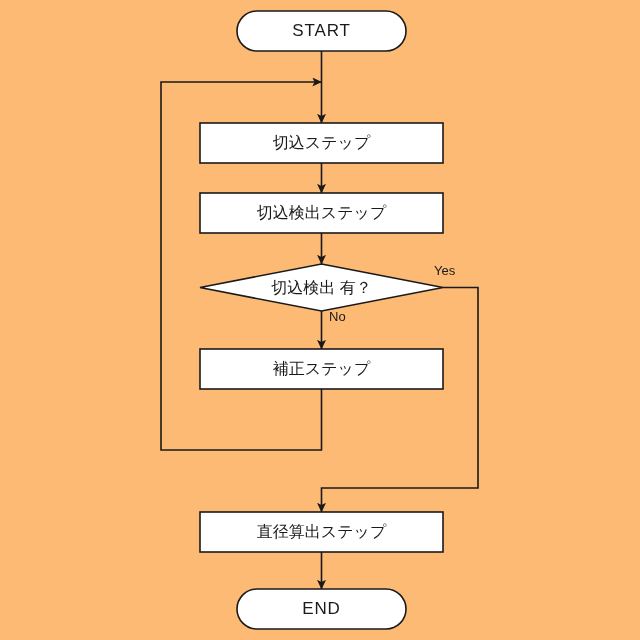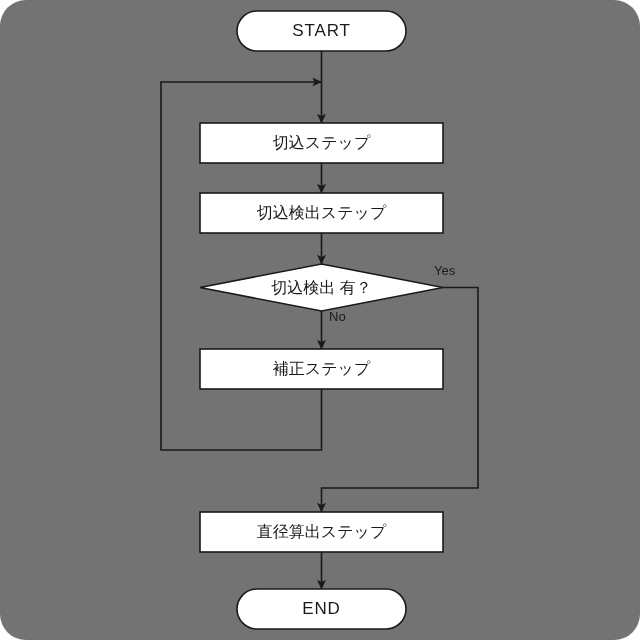--- a/index.html
+++ b/index.html
@@ -11,22 +11,21 @@
   body {
     width: 640px;
     height: 640px;
     font-family: "Liberation Sans", "DejaVu Sans", sans-serif;
     overflow: hidden;
   }
   #flowchart-root {
     position: relative;
     width: 640px;
     height: 640px;
-    background: #737373;
-    border-radius: 26px;
+    background: #fdba74;
   }
   svg#flow-svg {
     display: block;
     width: 640px;
     height: 640px;
   }
   .node-shape {
     fill: #ffffff;
     stroke: #1a1a1a;
     stroke-width: 1.6;

